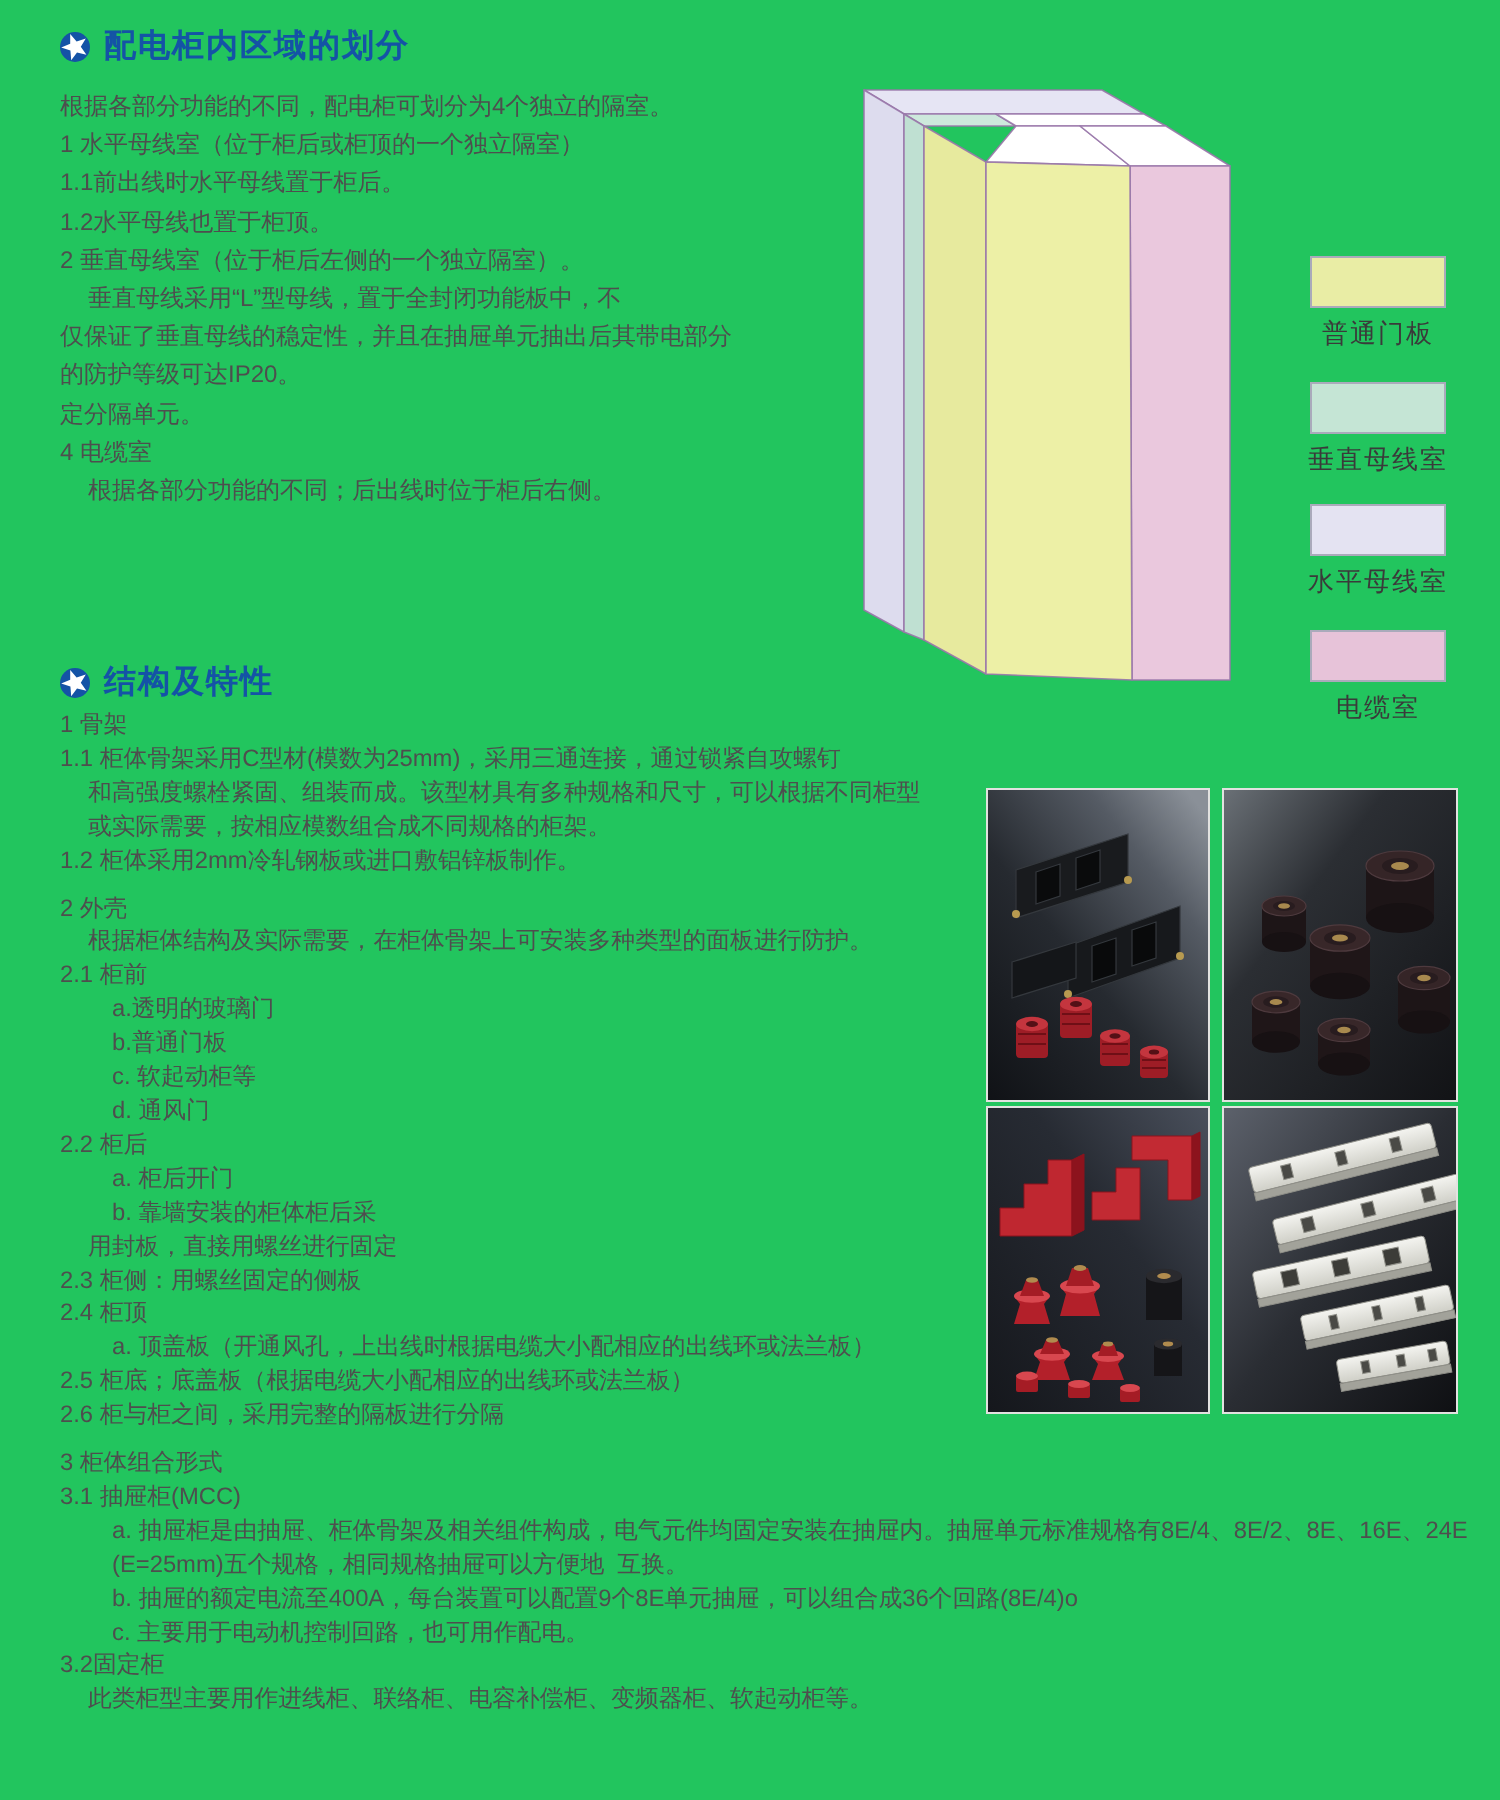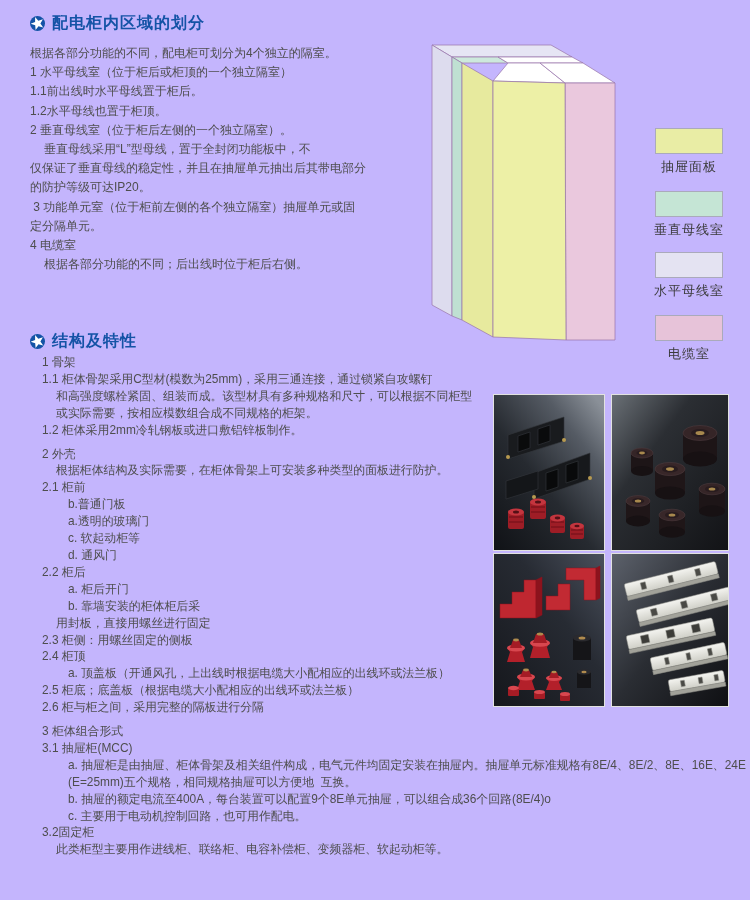--- a/index.html
+++ b/index.html
@@ -1,24 +1,24 @@
 <!DOCTYPE html>
 <html><head>
 <meta charset="utf-8">
 <style>
   html,body{margin:0;padding:0;background:#ffffff;}
-  .page{position:relative;width:750px;height:900px;background:#c4b5fd;overflow:hidden;
+  .page{position:relative;width:750px;height:900px;background:#22c55e;overflow:hidden;
         font-family:"Liberation Sans","DejaVu Sans",sans-serif;}
   .sec-head{position:absolute;display:flex;align-items:center;gap:7px;
             color:#1453a6;font-weight:bold;font-size:16px;letter-spacing:1px;}
   .sec-head svg{flex:0 0 auto;display:block;}
   .lines{position:absolute;color:#4e4e4e;}
   .ln{white-space:pre;}
   #sec1-lines .ln{font-size:12px;line-height:19.2px;}
-  #sec2-lines .ln{font-size:11.9px;line-height:16.9px;margin-left:12px;}
+  #sec2-lines .ln{font-size:11.9px;line-height:16.9px;}
   .ln.i1{padding-left:14px;}
   .ln.i2{padding-left:26px;}
   .ln.blank{height:7px;line-height:7px;}
   .legend-item{position:absolute;left:646px;width:86px;text-align:center;}
   .legend-item svg{display:block;margin:0 auto;}
   .legend-label{margin-top:4px;font-size:13px;color:#3a3a3a;letter-spacing:1px;}
   .photo{position:absolute;border:1px solid #e2e2e0;background:#1a1c20;}
   .photo svg{display:block;}
   .diagram{position:absolute;left:420px;top:35px;}
 </style>
@@ -36,21 +36,20 @@
   </div>
   <div class="lines" id="sec1-lines" style="left:30px;top:44px;width:410px;">
       <div class="ln i0">根据各部分功能的不同，配电柜可划分为4个独立的隔室。</div>
       <div class="ln i0">1 水平母线室（位于柜后或柜顶的一个独立隔室）</div>
       <div class="ln i0">1.1前出线时水平母线置于柜后。</div>
       <div class="ln i0">1.2水平母线也置于柜顶。</div>
       <div class="ln i0">2 垂直母线室（位于柜后左侧的一个独立隔室）。</div>
       <div class="ln i1">垂直母线采用“L”型母线，置于全封闭功能板中，不</div>
       <div class="ln i0">仅保证了垂直母线的稳定性，并且在抽屉单元抽出后其带电部分</div>
       <div class="ln i0">的防护等级可达IP20。</div>
-      <div class="ln i0"> 3 功能单元室（位于柜前左侧的各个独立隔室）抽屉单元或固</div>
       <div class="ln i0">定分隔单元。</div>
       <div class="ln i0">4 电缆室</div>
       <div class="ln i1">根据各部分功能的不同；后出线时位于柜后右侧。</div>
     </div>
 
   <div class="diagram">
     <svg width="220" height="310" viewBox="0 0 220 310">
       <g stroke="#97a" stroke-opacity="0.9" stroke-width="0.8" stroke-linejoin="round">
         <polygon points="12,10 131,10 152,22 32,22" fill="#e6e5f4"></polygon>
         <polygon points="12,10 32,22 32,281 12,270" fill="#dddcee"></polygon>
@@ -63,21 +62,21 @@
         <polygon points="145,48 195,48 195,305 146,305" fill="#eac8dd"></polygon>
         <polygon points="73,46 145,48 146,305 73,302" fill="#edf0a6"></polygon>
       </g>
     </svg>
   </div>
 
   <div class="legend-item" style="top:128px;">
     <svg width="68" height="26">
       <rect x="0.5" y="0.5" width="67" height="25" stroke="#aab" stroke-width="1" fill="#e9eda5"></rect>
     </svg>
-    <div class="legend-label">抽屉面板</div>
+    <div class="legend-label">普通门板</div>
   </div>
   <div class="legend-item" style="top:191px;">
     <svg width="68" height="26">
       <rect x="0.5" y="0.5" width="67" height="25" stroke="#aab" stroke-width="1" fill="#c5e5d5"></rect>
     </svg>
     <div class="legend-label">垂直母线室</div>
   </div>
   <div class="legend-item" style="top:252px;text-align:center;">
     <svg width="68" height="26">
       <rect x="0.5" y="0.5" width="67" height="25" stroke="#aab" stroke-width="1" fill="#e4e3f2"></rect>
@@ -101,22 +100,22 @@
   <div class="lines" id="sec2-lines" style="left:30px;top:354px;width:712px;">
       <div class="ln i0">1 骨架</div>
       <div class="ln i0">1.1 柜体骨架采用C型材(模数为25mm)，采用三通连接，通过锁紧自攻螺钉</div>
       <div class="ln i1">和高强度螺栓紧固、组装而成。该型材具有多种规格和尺寸，可以根据不同柜型</div>
       <div class="ln i1">或实际需要，按相应模数组合成不同规格的柜架。</div>
       <div class="ln i0">1.2 柜体采用2mm冷轧钢板或进口敷铝锌板制作。</div>
       <div class="ln i0 blank"></div>
       <div class="ln i0">2 外壳</div>
       <div class="ln i1">根据柜体结构及实际需要，在柜体骨架上可安装多种类型的面板进行防护。</div>
       <div class="ln i0">2.1 柜前</div>
+      <div class="ln i2">a.透明的玻璃门</div>
       <div class="ln i2">b.普通门板</div>
-      <div class="ln i2">a.透明的玻璃门</div>
       <div class="ln i2">c. 软起动柜等</div>
       <div class="ln i2">d. 通风门</div>
       <div class="ln i0">2.2 柜后</div>
       <div class="ln i2">a. 柜后开门</div>
       <div class="ln i2">b. 靠墙安装的柜体柜后采</div>
       <div class="ln i1">用封板，直接用螺丝进行固定</div>
       <div class="ln i0">2.3 柜侧：用螺丝固定的侧板</div>
       <div class="ln i0">2.4 柜顶</div>
       <div class="ln i2">a. 顶盖板（开通风孔，上出线时根据电缆大小配相应的出线环或法兰板）</div>
       <div class="ln i0">2.5 柜底；底盖板（根据电缆大小配相应的出线环或法兰板）</div>

